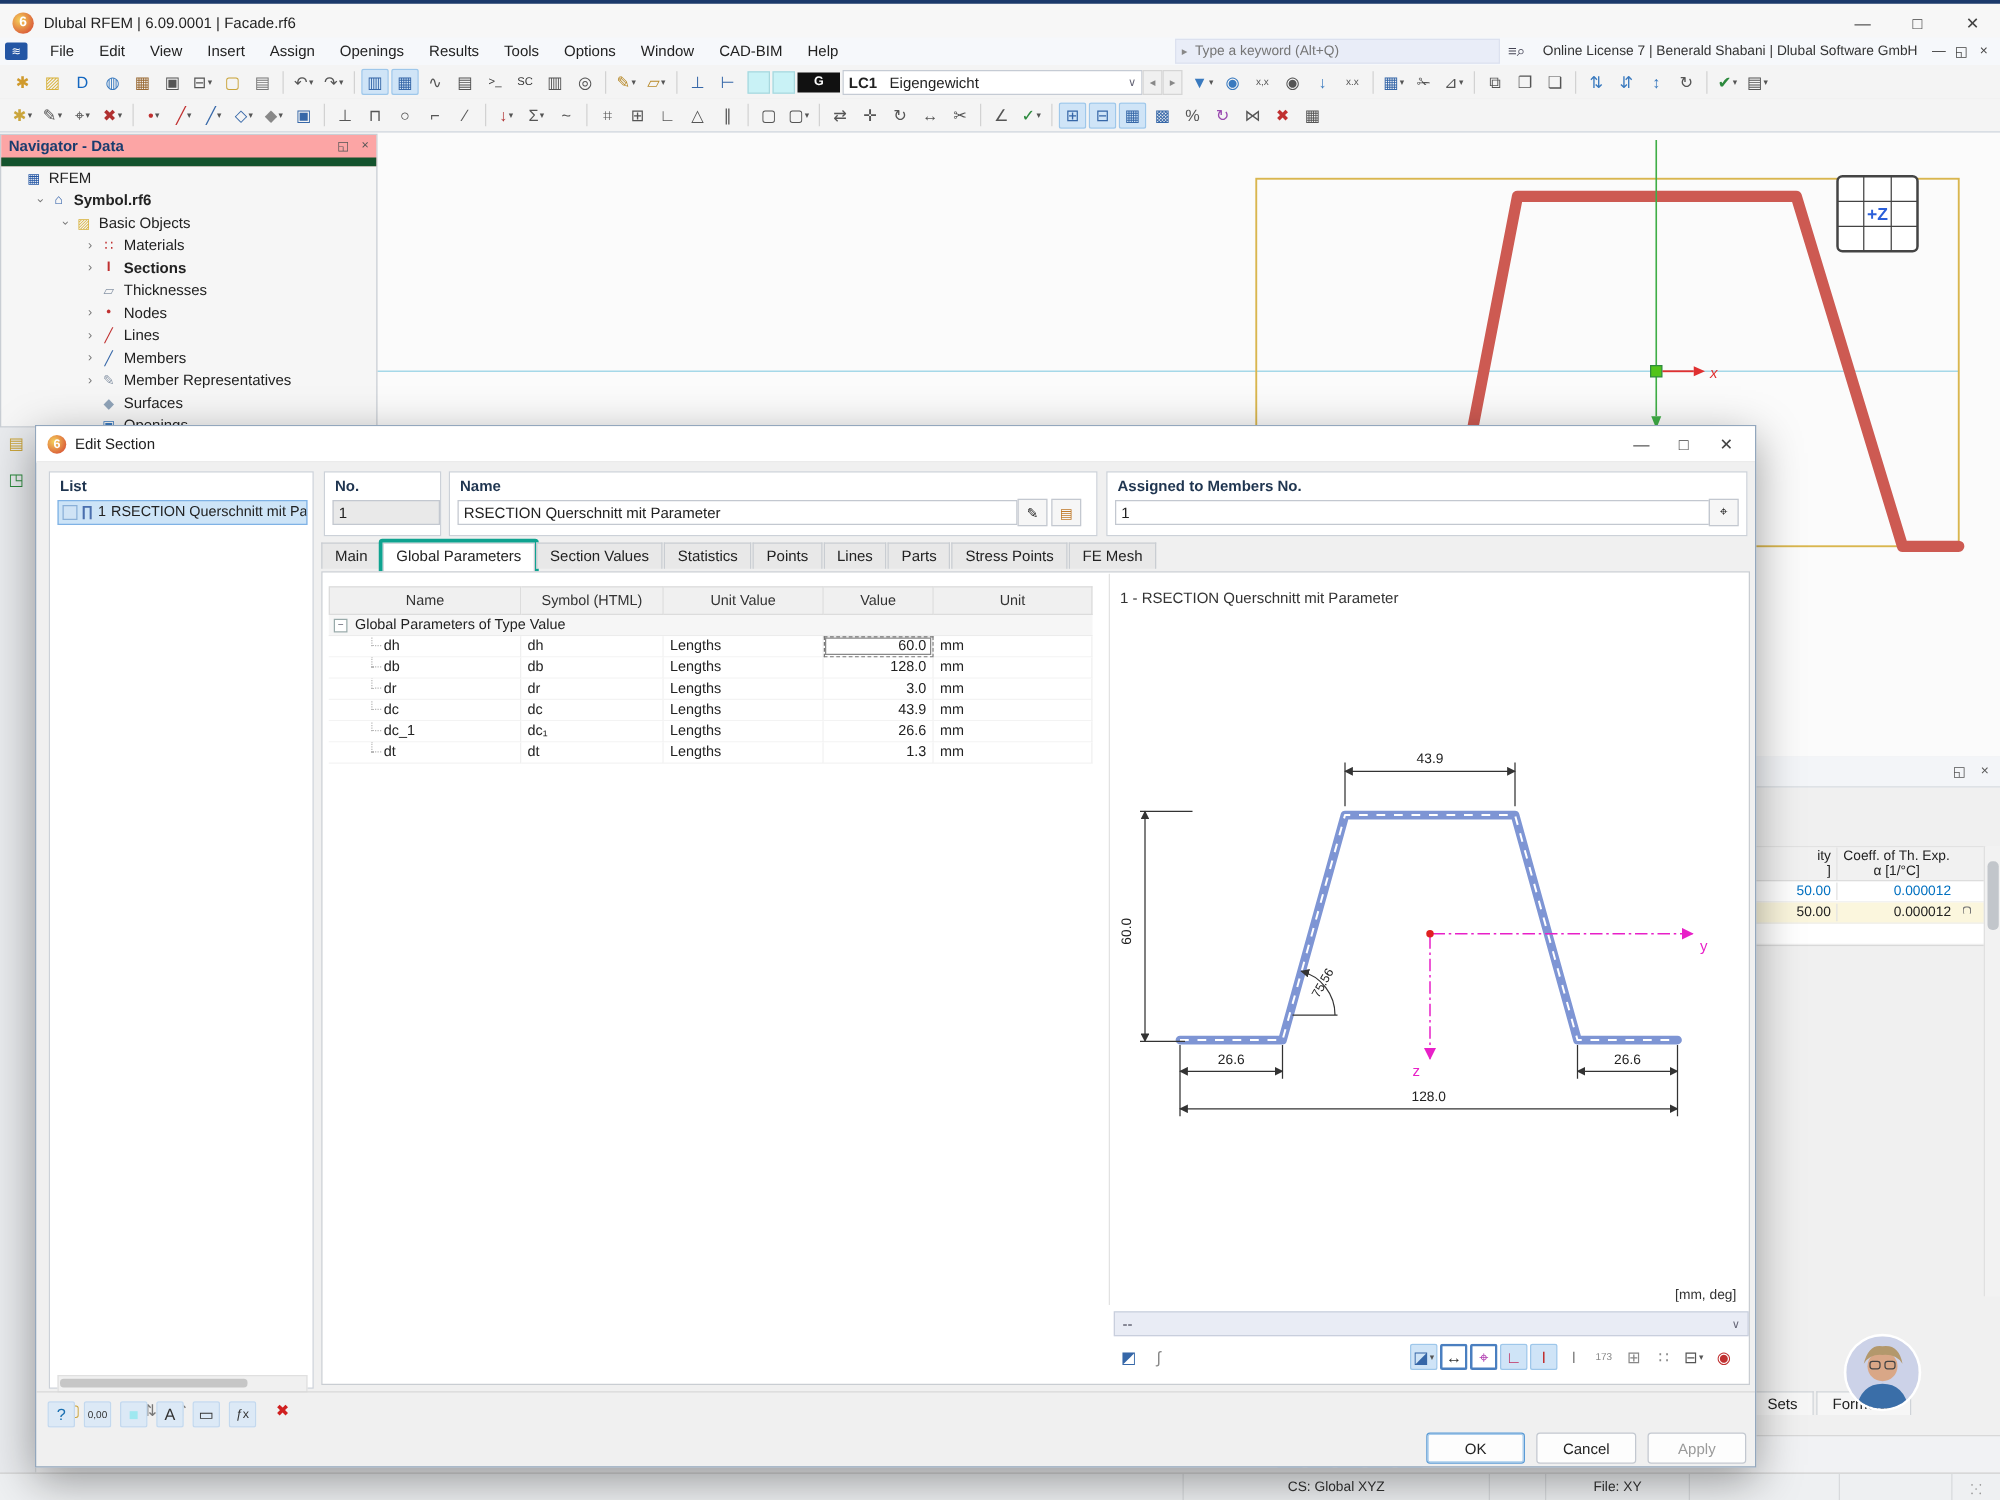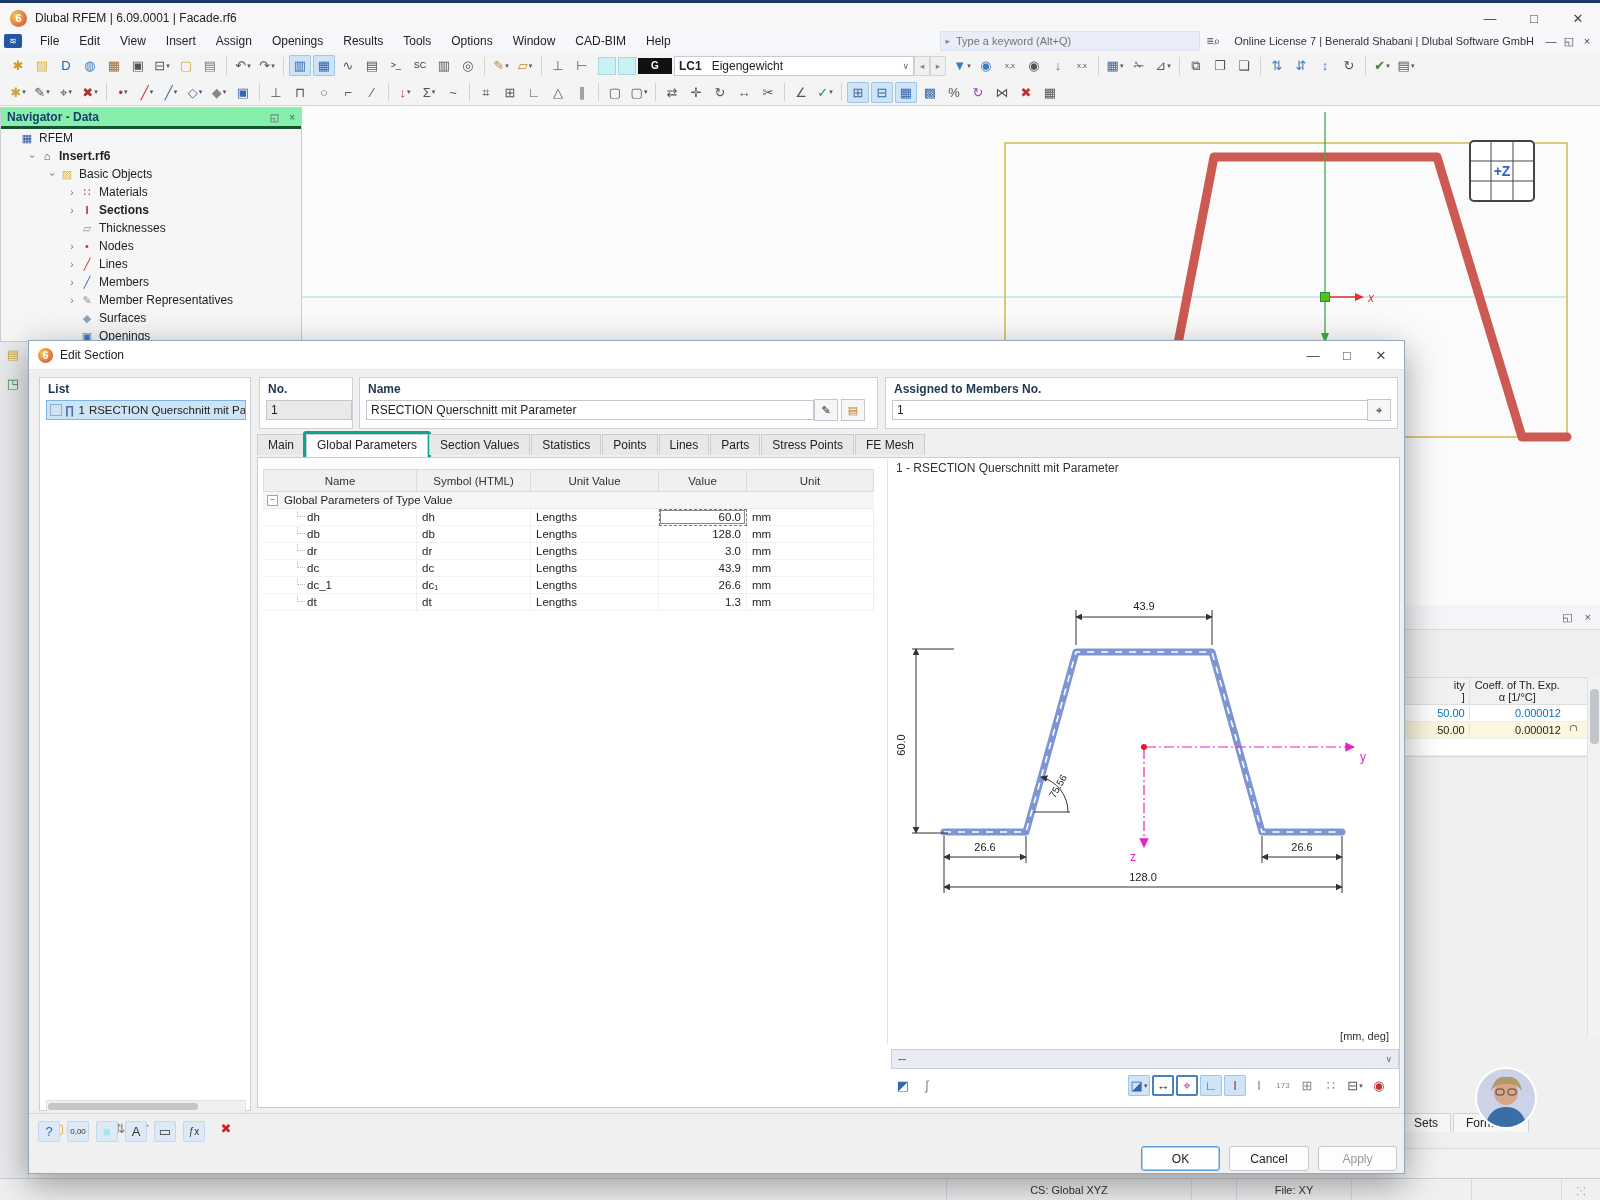--- a/index.html
+++ b/index.html
@@ -34,21 +34,21 @@
   .tsep{width:1px;height:18px;background:#d2d2d2;margin:0 4px;flex:0 0 auto;}
   #lcblock{display:flex;align-items:center;margin:0 4px;flex:0 0 auto;}
   .sw{width:16px;height:16px;background:#c9f2f6;border:1px solid #a8d8de;margin-right:2px;}
   #lcbadge{width:34px;height:16px;background:#111;color:#fff;display:flex;align-items:center;justify-content:center;font-size:10px;font-weight:bold;}
   #lcsel{width:230px;height:18px;background:#fff;border:1px solid #c5cbd4;display:flex;align-items:center;padding:0 4px;margin-left:2px;}
   #lcsel .id{font-weight:bold;margin-right:10px;}
   #lcsel .caret{margin-left:auto;color:#667;font-size:9px;}
   .navarr{width:14px;height:18px;display:flex;align-items:center;justify-content:center;color:#888;font-size:9px;border:1px solid #d5d5d5;background:#f0f0f0;}
   
   #navigator{position:absolute;left:0;top:107px;width:300px;height:233px;background:#f6f6f6;border:1px solid #c9ced4;z-index:3;}
-  #navhdr{height:18px;background:#86efac;border-bottom:3px solid #14532d;display:flex;align-items:center;padding:0 6px;}
+  #navhdr{height:18px;background:#fca5a5;border-bottom:7px solid #14532d;display:flex;align-items:center;padding:0 6px;}
   #navhdr .t{font-weight:bold;color:#1a3c6e;font-size:12px;}
   #navhdr .hbt{margin-left:auto;display:flex;gap:10px;color:#555;font-size:10px;}
   .trow{height:18px;display:flex;align-items:center;white-space:nowrap;}
   .chev{width:14px;text-align:center;color:#777;font-size:10px;flex:0 0 auto;}
   .chev.open{transform:rotate(90deg);}
   .ticn{width:16px;text-align:center;margin-right:4px;font-size:11px;flex:0 0 auto;}
   
   #canvas-svg{position:absolute;left:0;top:105px;z-index:1;}
   
   #rpanel{position:absolute;left:1400px;top:605px;width:200px;height:573px;background:#f0f0f0;border-left:1px solid #cfd3d8;z-index:2;}
@@ -104,21 +104,21 @@
   .hc:first-child{border-left:1px solid #dcdcdc;}
   .grp{grid-column:1/6;background:#f6f6f6;height:16px;display:flex;align-items:center;border-bottom:1px solid #ececec;padding-left:4px;}
   .grp .mbox{width:9px;height:9px;border:1px solid #9aa;background:#fff;font-size:8px;line-height:7px;text-align:center;color:#556;margin-right:6px;}
   .cell{height:16px;border-right:1px solid #efefef;border-bottom:1px solid #f3f3f3;display:flex;align-items:center;padding:0 5px;background:#fff;overflow:hidden;}
   .nmcell{position:relative;padding-left:44px;}
   .nmcell::before{content:"";position:absolute;left:34px;top:-2px;bottom:50%;width:7px;border-left:1px dotted #b9b9b9;border-bottom:1px dotted #b9b9b9;}
   .val{justify-content:flex-end;}
   .edit{box-shadow:inset 0 0 0 1px #fff, inset 0 0 0 2px #888;outline:1px dashed #777;outline-offset:-1px;}
   
   #preview{position:absolute;left:858px;top:118px;width:509px;height:585px;background:#fff;border-left:1px solid #e2e2e2;z-index:11;}
-  #pvtitle{position:absolute;left:8px;top:2px;font-size:12px;color:#333;}
+  #pvtitle{position:absolute;left:8px;top:12px;font-size:12px;color:#333;}
   #pvunits{position:absolute;right:8px;bottom:2px;font-size:11px;color:#333;}
   #pvcombo{position:absolute;left:862px;top:708px;width:494px;height:18px;background:#e9ecf5;border:1px solid #c9cfdd;display:flex;align-items:center;padding:0 6px;color:#445;z-index:11;}
   #pvcombo .caret{margin-left:auto;font-size:9px;color:#667;}
   #pvtools{position:absolute;left:862px;top:734px;width:500px;display:flex;align-items:center;z-index:11;}
   #pvtools .spacer{flex:1;}
   
   #dlgsep{position:absolute;left:0;top:772px;width:1375px;height:1px;background:#d7d7d7;}
   #dlgbicons{position:absolute;left:8px;top:780px;display:flex;}
   #dlgbicons .ticon{background:#dce9f6;margin-right:6px;box-shadow:inset 0 0 0 1px #c3d8ee;}
   .btn{position:absolute;top:805px;width:77px;height:23px;border:1px solid #c3c8d0;border-radius:3px;background:#fdfdfd;
@@ -509,21 +509,21 @@
     </div>
     <div id="navtree">
         <div class="trow" style="padding-left: 4px;">
           <span class="chev"></span>
           <span class="ticn" style="color: rgb(36, 86, 164);">▦</span>
           <span>RFEM</span>
         </div>
         <div class="trow" style="padding-left: 24px;">
           <span class="chev open">›</span>
           <span class="ticn" style="color: rgb(36, 86, 164);">⌂</span>
-          <span style="font-weight: bold;">Insert.rf6</span>
+          <span style="font-weight: bold;">Symbol.rf6</span>
         </div>
         <div class="trow" style="padding-left: 44px;">
           <span class="chev open">›</span>
           <span class="ticn" style="color: rgb(216, 178, 60);">▨</span>
           <span>Basic Objects</span>
         </div>
         <div class="trow" style="padding-left: 64px;">
           <span class="chev">›</span>
           <span class="ticn" style="color: rgb(192, 48, 48);">∷</span>
           <span>Materials</span>

